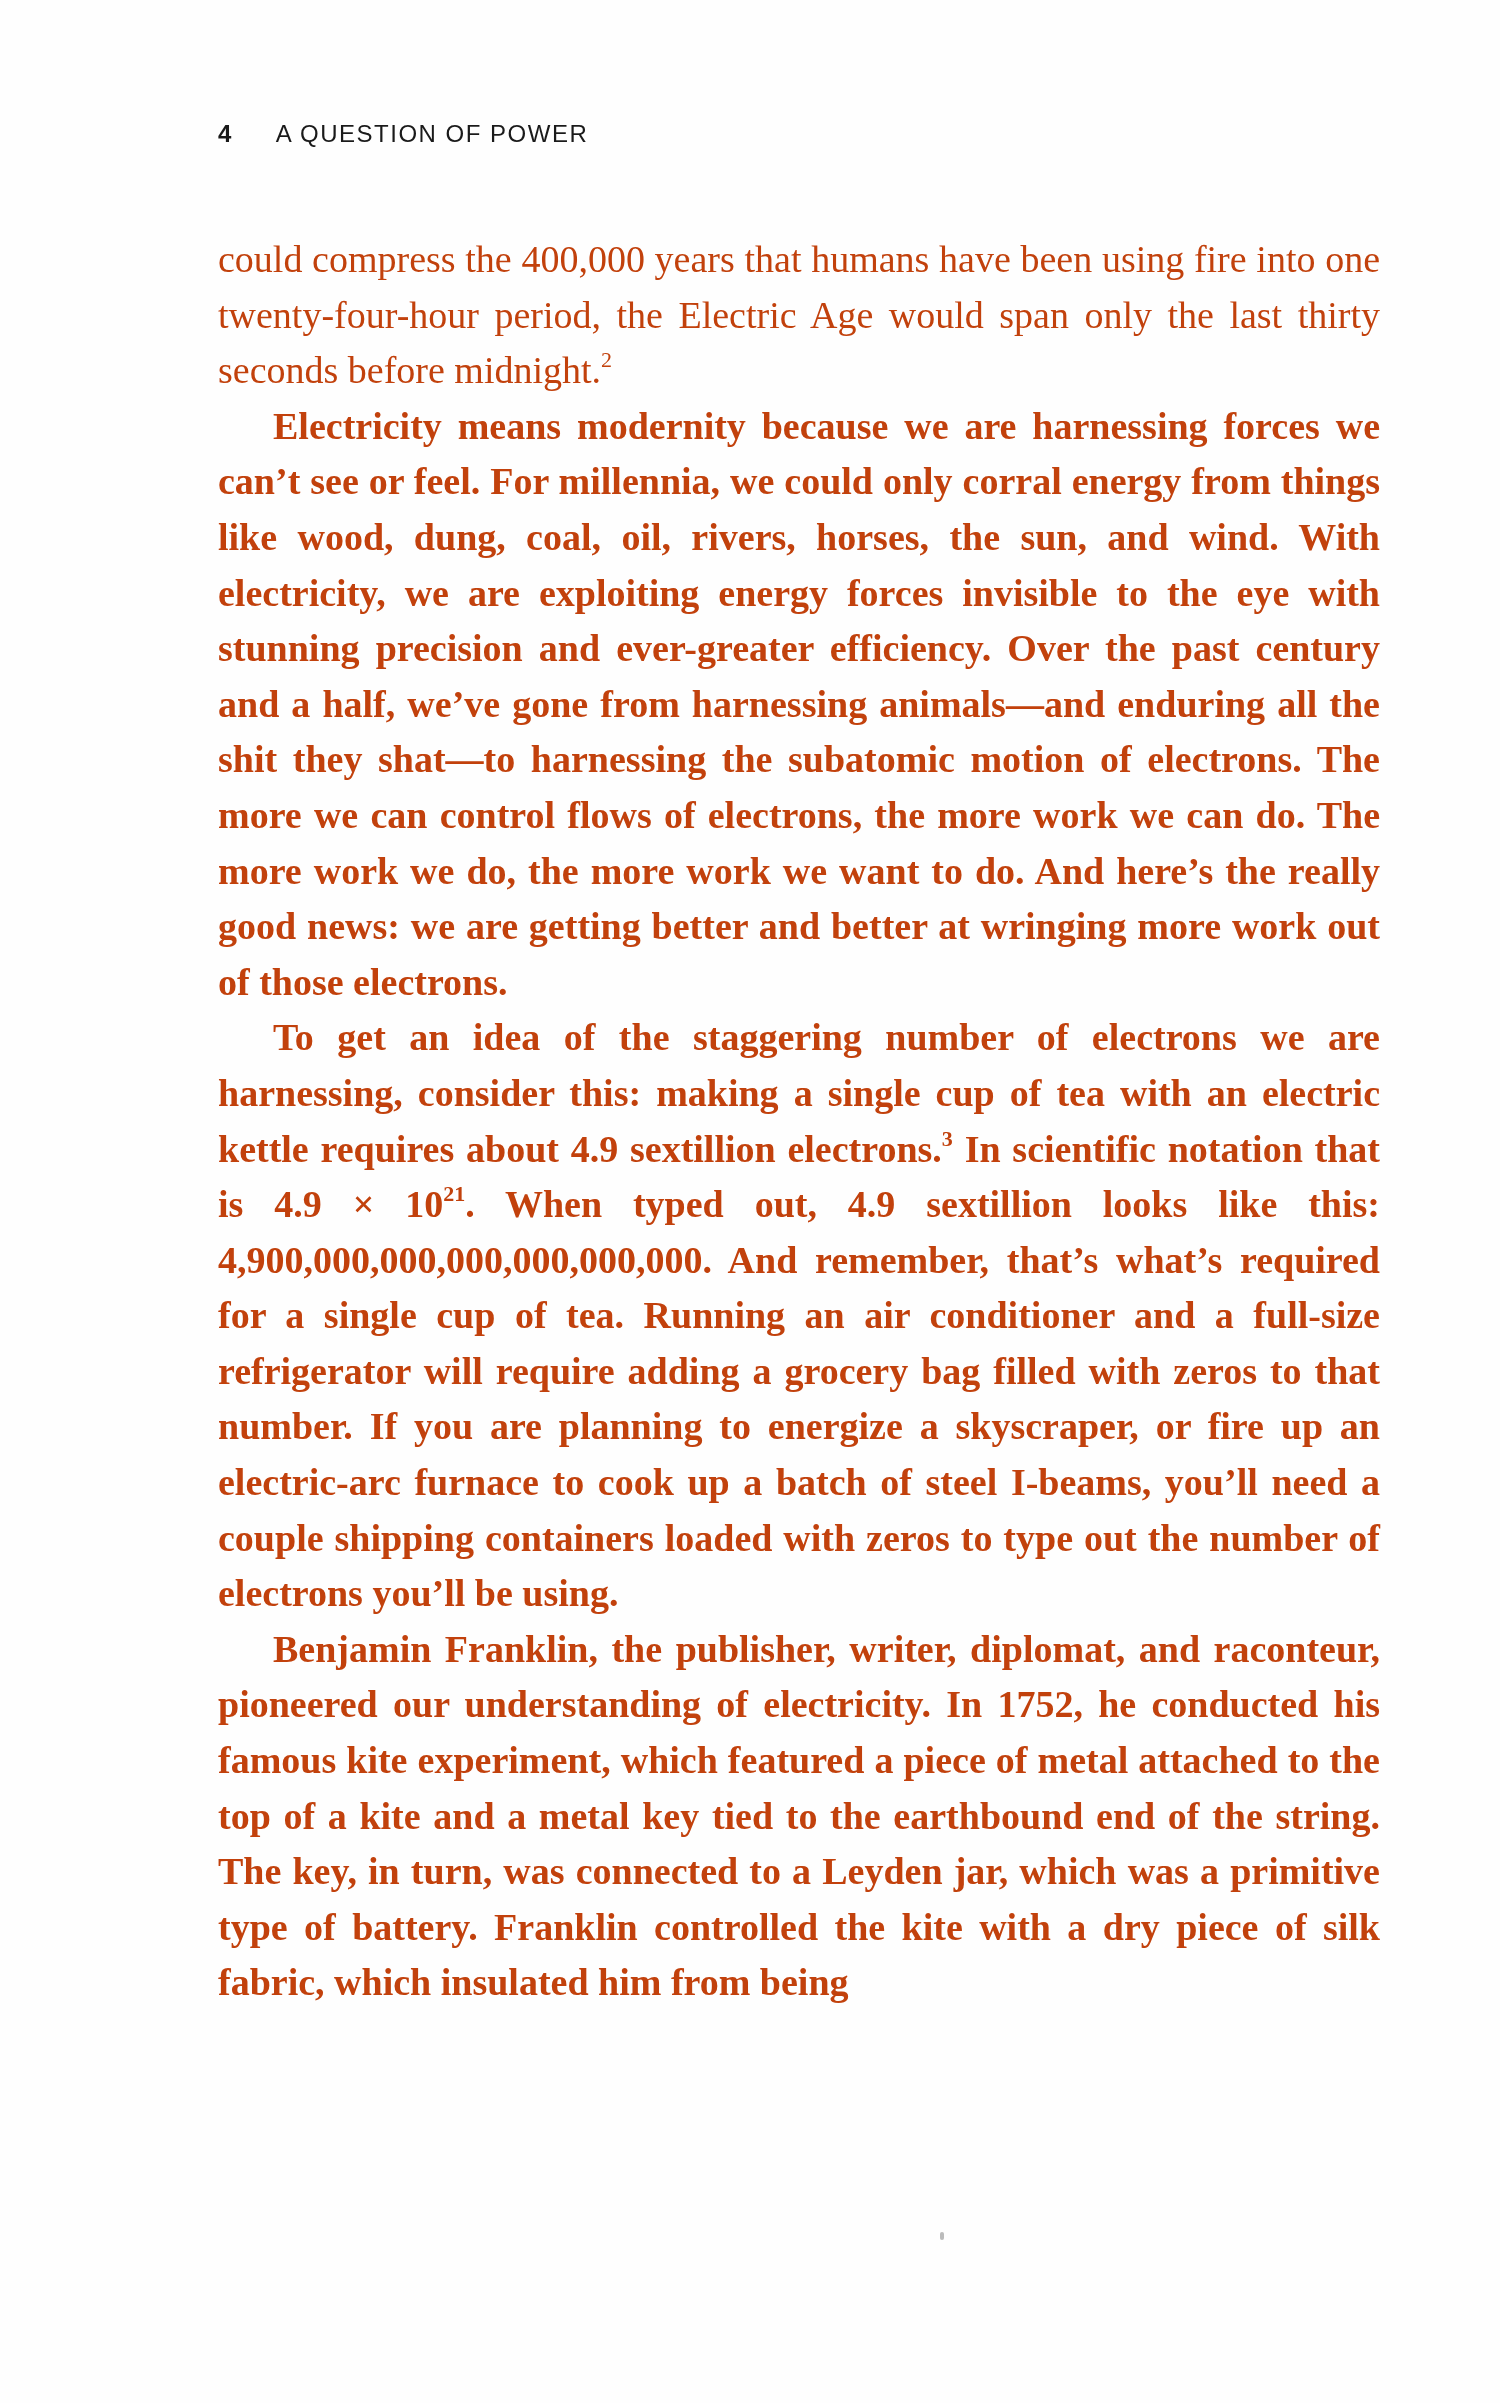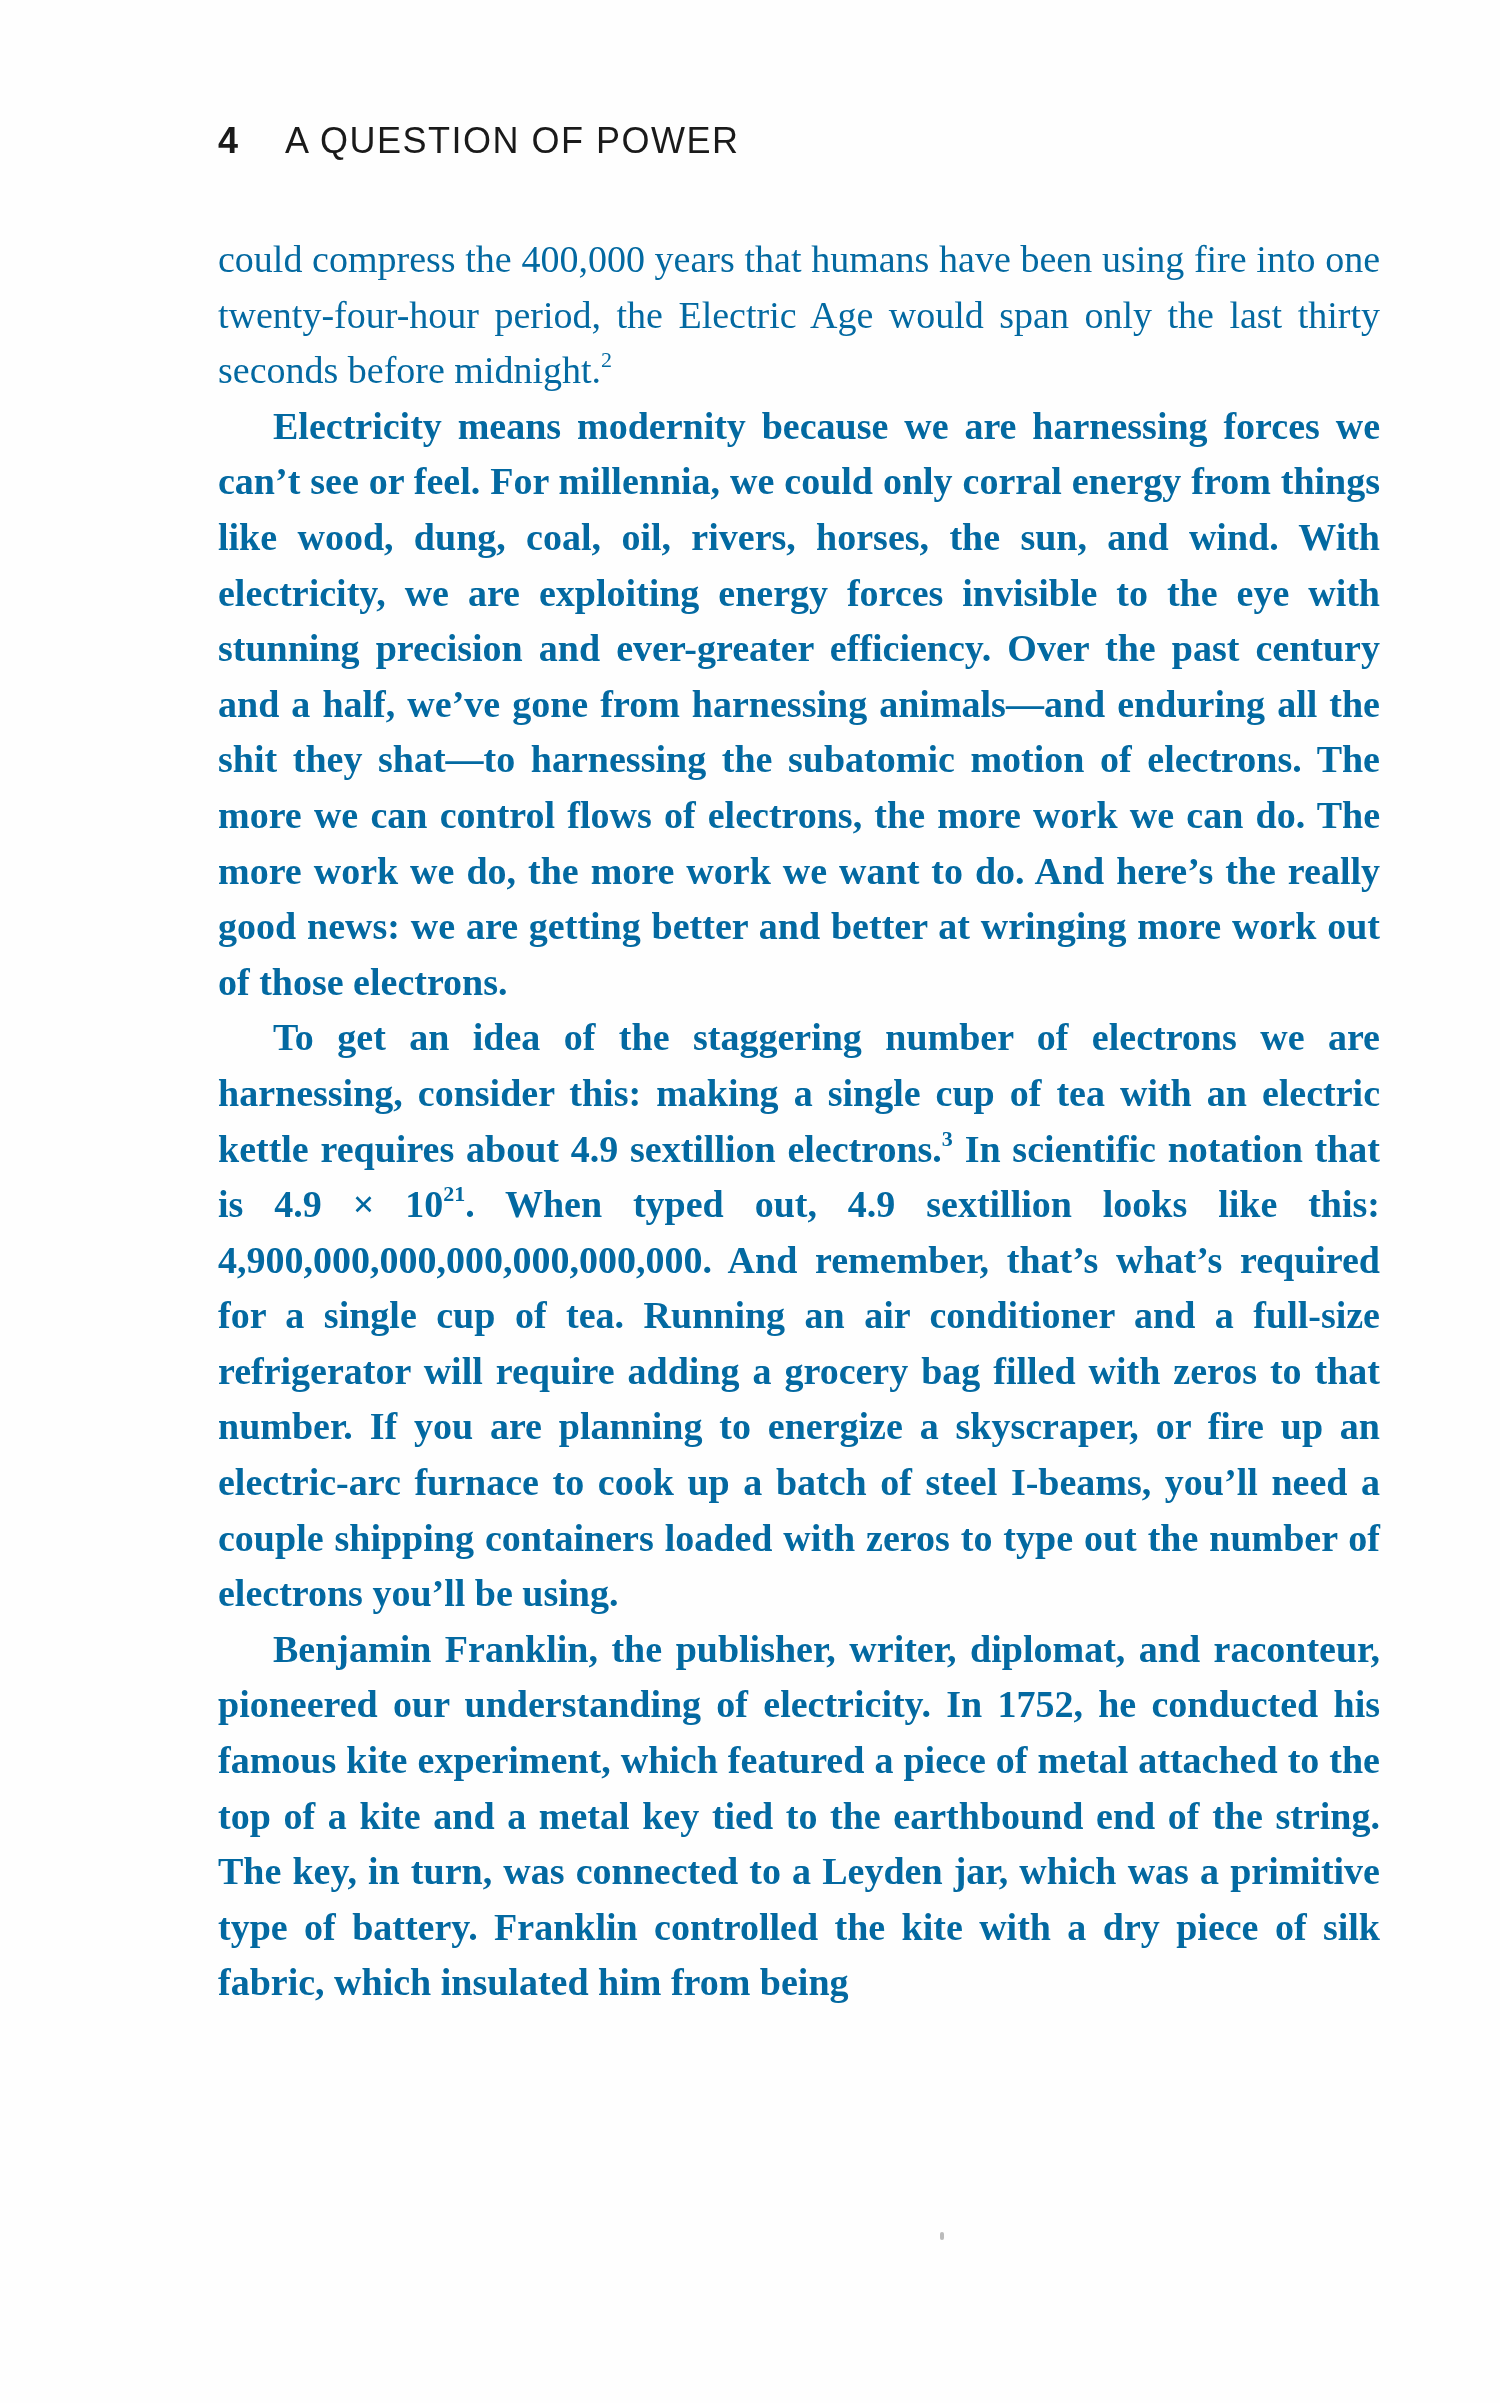--- a/index.html
+++ b/index.html
@@ -1,27 +1,27 @@
 <!DOCTYPE html>
 <html><head>
 <meta charset="utf-8">
 <style>
   html, body { margin: 0; padding: 0; background: #ffffff; }
   body { width: 1500px; height: 2403px; position: relative; overflow: hidden; }
   .page { position: absolute; left: 0; top: 0; width: 1500px; height: 2403px; background: #fefefe; }
   .running-head {
     position: absolute; left: 218px; top: 120px;
-    font-family: "Liberation Sans", sans-serif; font-size: 36px; letter-spacing: 1.5px;
+    font-family: "Liberation Sans", sans-serif; font-size: 24px; letter-spacing: 1.5px;
     color: #1a1a1a; white-space: nowrap;
   }
   .running-head .folio { font-weight: bold; margin-right: 36px; }
   .body-text {
     position: absolute; left: 218px; top: 232px; width: 1162px;
     font-family: "Liberation Serif", serif; font-size: 38px; line-height: 55.6px;
-    color: #0369a1; text-align: justify;
+    color: #c2410c; text-align: justify;
   }
   .body-text p { margin: 0; text-indent: 0; }
   .body-text p.indent { text-indent: 55px; font-weight: bold; }
   sup { font-size: 22px; line-height: 0; vertical-align: 16px; }
   .speck { position: absolute; left: 940px; top: 2232px; width: 4px; height: 8px; background: #bbb; border-radius: 2px; }
 </style>
 </head>
 <body>
 
 <div class="page">

